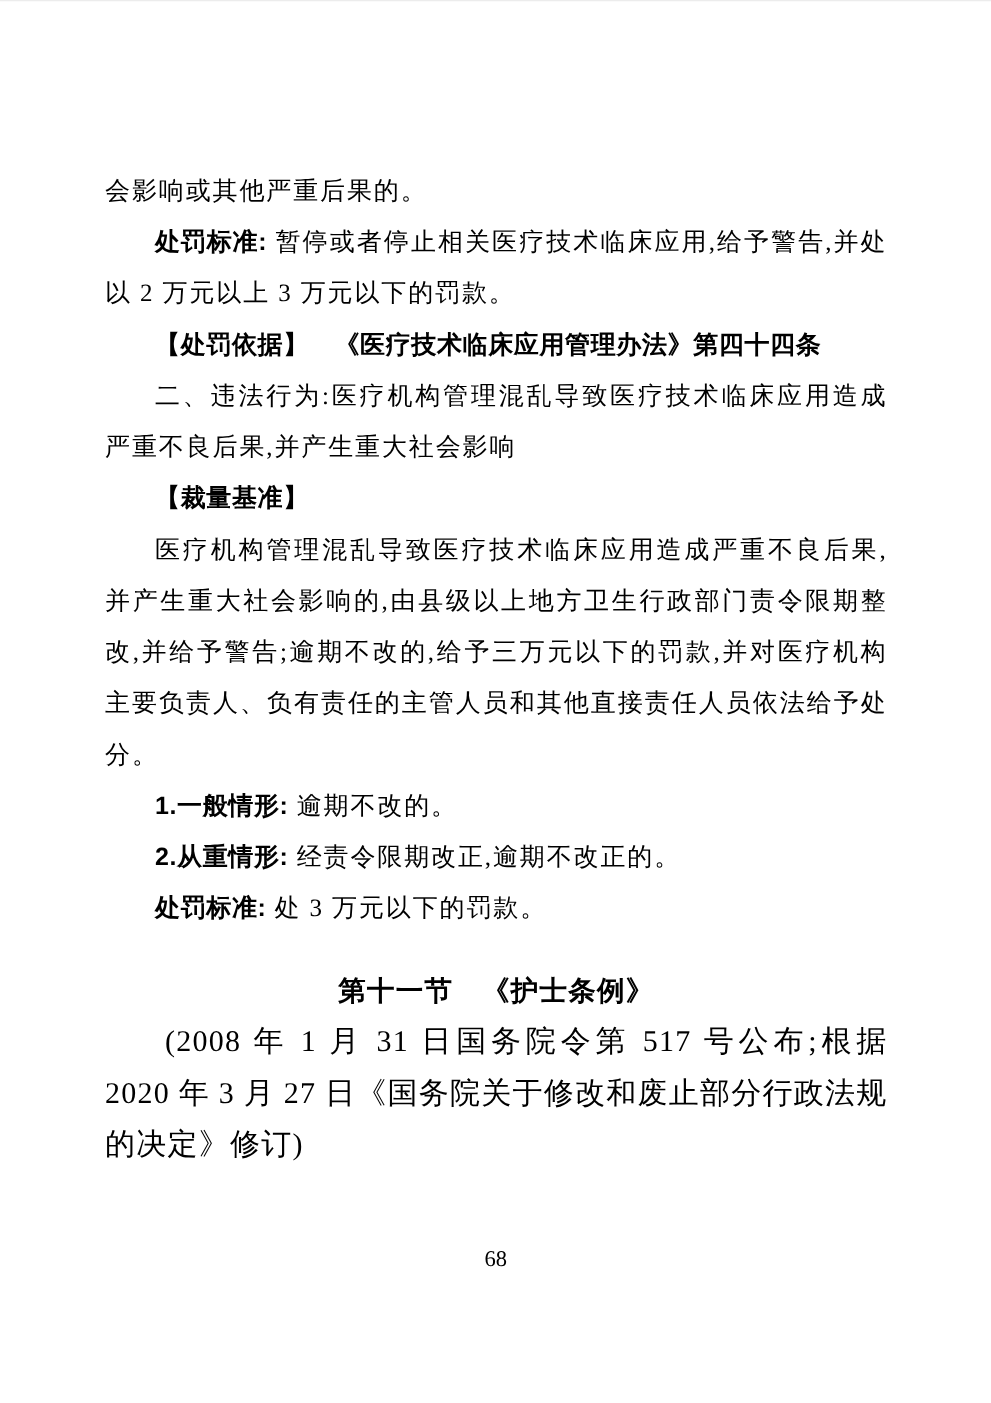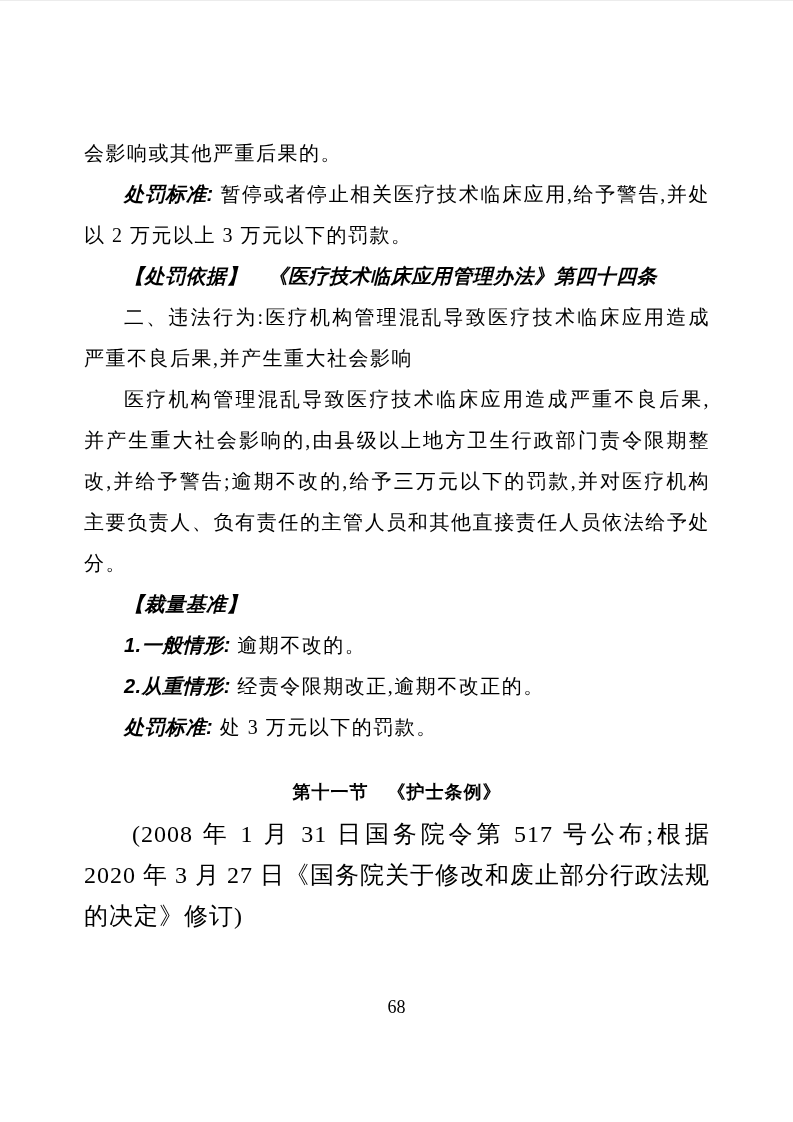--- a/index.html
+++ b/index.html
@@ -36,29 +36,28 @@
   
   .kai {
     font-family: "Liberation Serif", serif;
     font-weight: normal;
   }
   
   .hei, .label {
     font-family: "Liberation Sans", sans-serif;
     font-weight: bold;
     letter-spacing: 0.5px;
-    font-style: italic;
   }
   
   .song {
     font-family: "Liberation Serif", serif;
   }
   .section-heading {
     margin: 23px 0 0 0;
-    font-size: 18px;
+    font-size: 22px;
     line-height: 43px;
     text-align: center;
     text-indent: 0;
     font-family: "Liberation Sans", sans-serif;
     font-weight: bold;
     letter-spacing: 1px;
   }
   .promulgation {
     margin: 0;
     font-size: 24px;
@@ -92,26 +91,26 @@
   </p>
 
   <p class="para hei indent">
     <span>【处罚依据】　《医疗技术临床应用管理办法》第四十四条</span>
   </p>
 
   <p class="para kai indent">
     <span>二、违法行为:医疗机构管理混乱导致医疗技术临床应用造成严重不良后果,并产生重大社会影响</span>
   </p>
 
+  <p class="para hei indent">
+    <span>【裁量基准】</span>
+  </p>
+
   <p class="para kai indent">
     <span>医疗机构管理混乱导致医疗技术临床应用造成严重不良后果,并产生重大社会影响的,由县级以上地方卫生行政部门责令限期整改,并给予警告;逾期不改的,给予三万元以下的罚款,并对医疗机构主要负责人、负有责任的主管人员和其他直接责任人员依法给予处分。</span>
-  </p>
-
-  <p class="para hei indent">
-    <span>【裁量基准】</span>
   </p>
 
   <p class="para indent">
     <b class="label">1.一般情形:</b>
     <span class="kai">逾期不改的。</span>
   </p>
 
 
   <p class="para indent">
     <b class="label">2.从重情形:</b>

